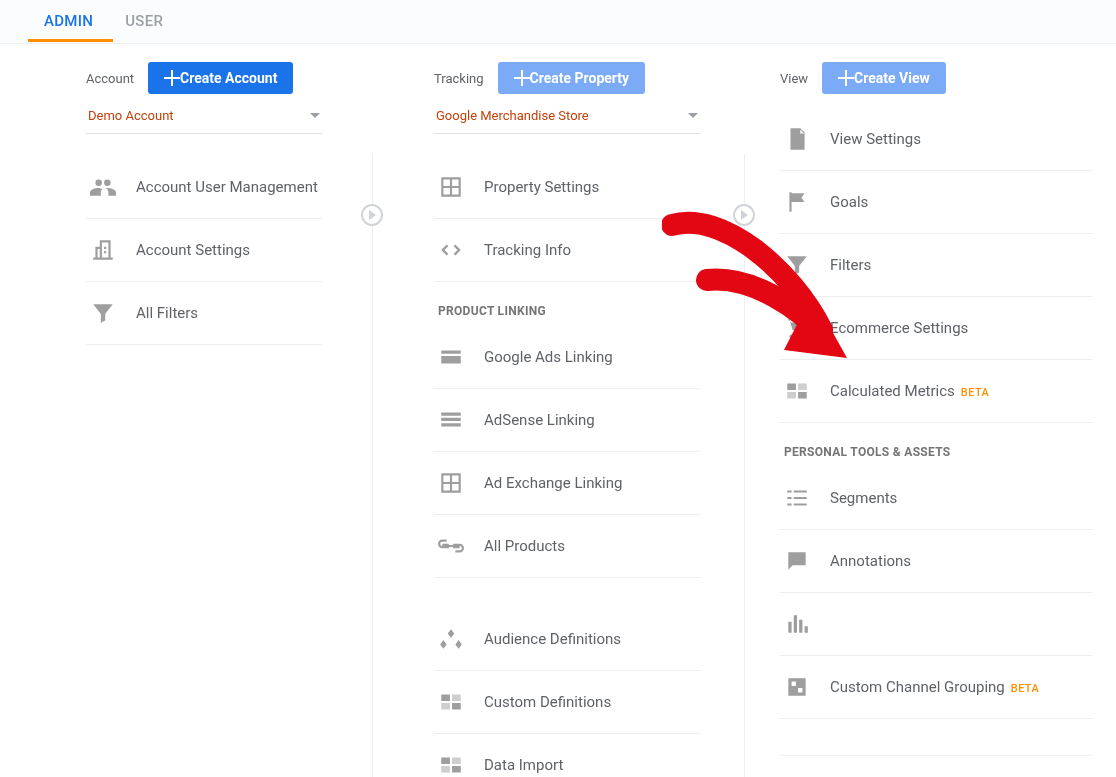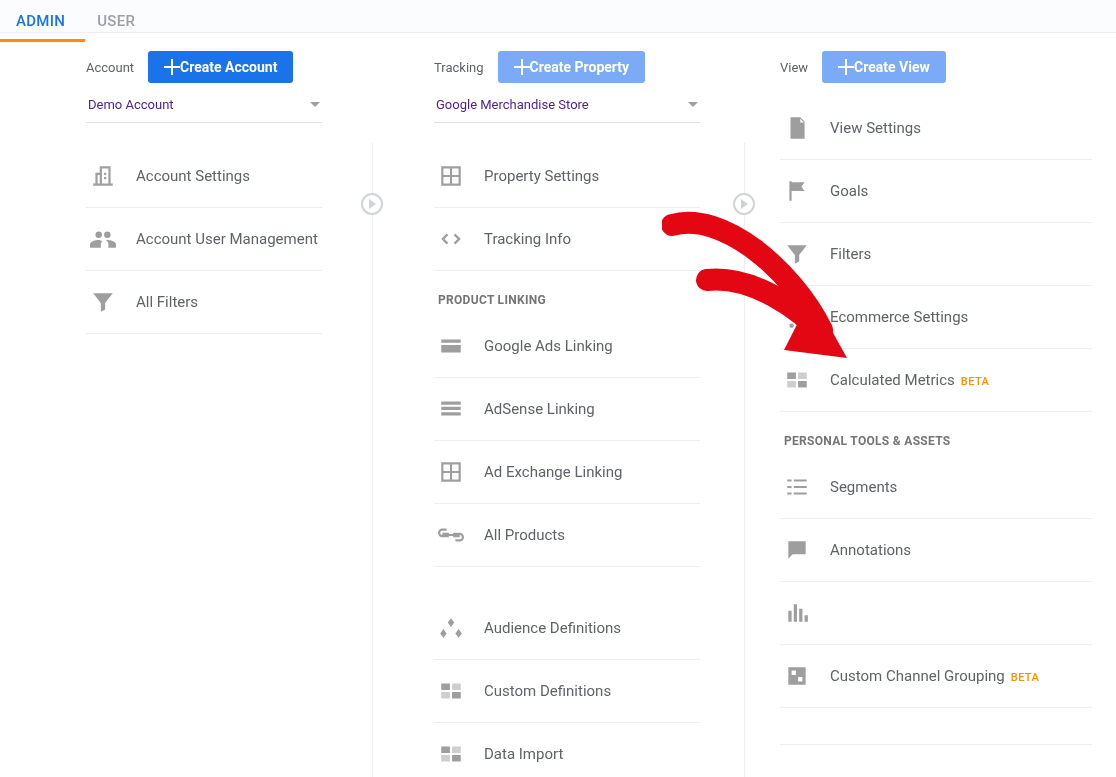--- a/index.html
+++ b/index.html
@@ -9,21 +9,22 @@
     color: #212121;
     font-size: 14px;
     width: 1116px;
     height: 777px;
     overflow: hidden;
   }
   .tabs {
     display: flex;
     border-bottom: 1px solid #eceff1;
     background: #fbfcfe;
-    height: 33px;
+    padding-left: 28px;
+    height: 44px;
     align-items: flex-start;
   }
   .tab {
     padding: 12px 16px 8px 16px;
     font-size: 15px;
     font-weight: 500;
     color: #9aa0a6;
     letter-spacing: .3px;
     cursor: pointer;
   }
@@ -89,21 +90,21 @@
   .plus::before, .plus::after {
     content: ""; position: absolute; background: #fff;
   }
   .plus::before { left: 7px; top: 0; width: 2px; height: 16px; }
   .plus::after  { top: 7px; left: 0; height: 2px; width: 16px; }
 
   .selector {
     display: flex;
     align-items: center;
     justify-content: space-between;
-    color: #4c1d95;
+    color: #c2410c;
     font-size: 13px;
     padding: 0 2px 10px 2px;
     border-bottom: 1px solid #e0e0e0;
     margin-bottom: 22px;
     cursor: pointer;
     text-align: center;
   }
   .caret {
     width: 0; height: 0;
     border-left: 5px solid transparent;
@@ -261,32 +262,32 @@
         </div>
       </div>
       <div class="selector">
         <span>Demo Account</span>
         <span class="caret"></span>
       </div>
       <div id="account-items">
           <div class="item">
             <span class="ico">
               <svg viewBox="0 0 24 24">
+                <use href="#i-people"></use>
+              </svg>
+            </span>
+            <span class="label">Account User Management</span>
+          </div>
+          <div class="item">
+            <span class="ico">
+              <svg viewBox="0 0 24 24">
                 <use href="#i-building"></use>
               </svg>
             </span>
             <span class="label">Account Settings</span>
-          </div>
-          <div class="item">
-            <span class="ico">
-              <svg viewBox="0 0 24 24">
-                <use href="#i-people"></use>
-              </svg>
-            </span>
-            <span class="label">Account User Management</span>
           </div>
           <div class="item">
             <span class="ico">
               <svg viewBox="0 0 24 24">
                 <use href="#i-filter"></use>
               </svg>
             </span>
             <span class="label">All Filters</span>
           </div>
         </div>

